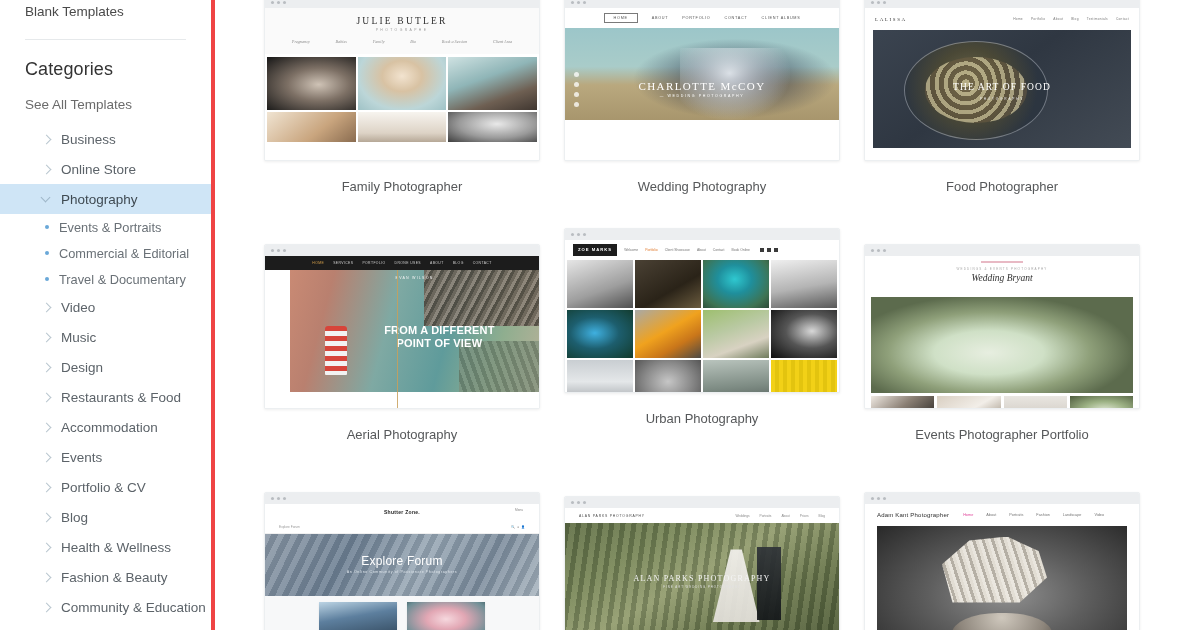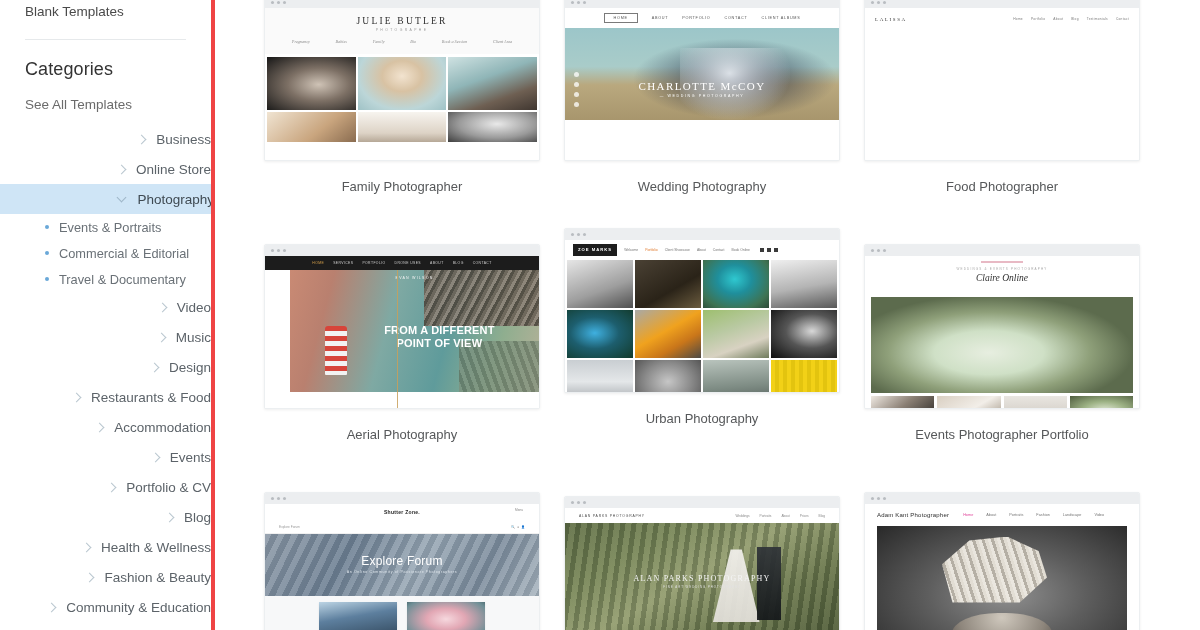--- a/index.html
+++ b/index.html
@@ -36,21 +36,20 @@
   }
   .see-all {
     font-size: 13.5px; color: #6b6b6b;
     padding: 17px 0 0 25px;
   }
   .cat-list { margin-top: 12px; }
   .cat-item {
     display: flex; align-items: center;
     height: 30px; padding-left: 41px;
     cursor: pointer;
-    justify-content: flex-end;
   }
   .cat-item.active { background: #cfe5f6; width: 214px; }
   .chev {
     width: 12px; height: 12px; flex: 0 0 12px;
     margin-right: 8px; position: relative;
     display: inline-block;
   }
   .chev::before {
     content: ""; position: absolute;
     left: 2px; top: 2.5px;
@@ -431,20 +430,25 @@
               <div class="c3-logo">LALISSA</div>
               <div class="c3-nav">
                 <span>Home</span>
                 <span>Portfolio</span>
                 <span>About</span>
                 <span>Blog</span>
                 <span>Testimonials</span>
                 <span>Contact</span>
               </div>
             </div>
+            <div class="c3-hero">
+              <div class="c3-plate"></div>
+              <div class="c3-title">THE ART OF FOOD</div>
+              <div class="c3-sub">PHOTOGRAPHY</div>
+            </div>
           </div>
         </div>
         <div class="card-title">Food Photographer</div>
       </div>
 
       <div class="cell" style="margin-top:26px">
         <div class="card">
           <div class="browser-bar">
             <span class="dot"></span>
             <span class="dot"></span>
@@ -525,21 +529,21 @@
         <div class="card">
           <div class="browser-bar">
             <span class="dot"></span>
             <span class="dot"></span>
             <span class="dot"></span>
           </div>
           <div class="site">
             <div class="c6-head">
               <div class="c6-rule"></div>
               <div class="c6-kicker">WEDDINGS &amp; EVENTS PHOTOGRAPHY</div>
-              <div class="c6-name">Claire Online</div>
+              <div class="c6-name">Wedding Bryant</div>
             </div>
             <div class="c6-hero"></div>
             <div class="c6-thumbs">
               <div style="background:linear-gradient(140deg,#efe9e2 0%,#8a7f74 45%,#1e1c1a 100%)"></div>
               <div style="background:linear-gradient(150deg,#d9cfc2 0%,#f2eee8 50%,#8d7f6d 100%)"></div>
               <div style="background:linear-gradient(180deg,#e9e6e1 0%,#d5d0c8 60%,#b3aca2 100%)"></div>
               <div style="background:radial-gradient(ellipse at 55% 50%,#e4ebd8 0%,#9cb184 45%,#4e5c3e 100%)"></div>
             </div>
           </div>
         </div>

